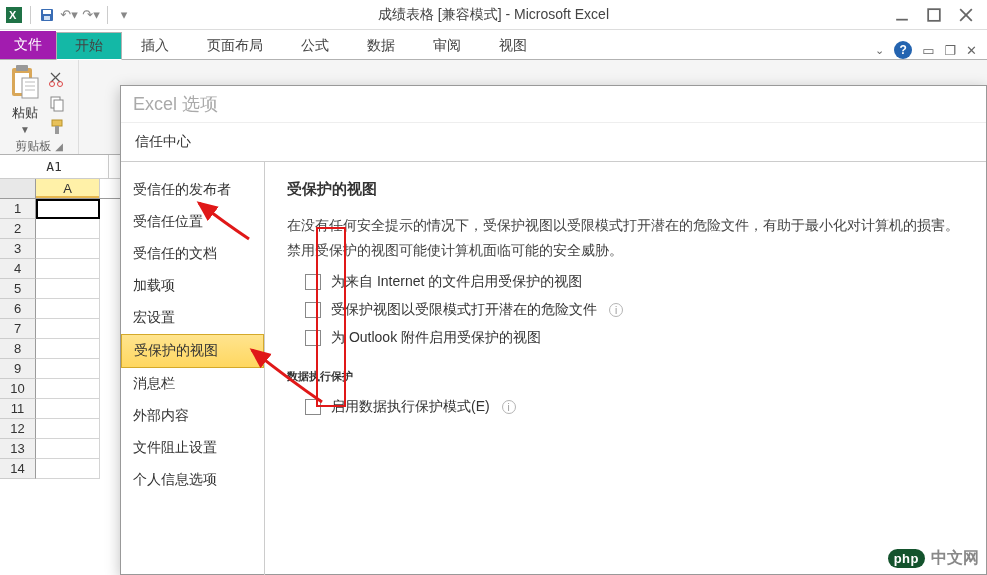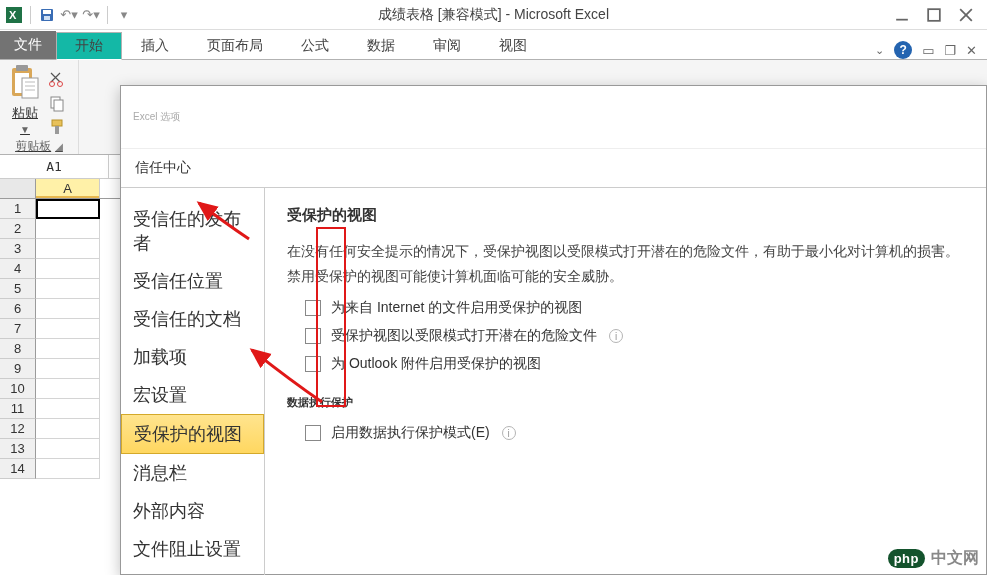--- a/index.html
+++ b/index.html
@@ -9,29 +9,29 @@
     .titlebar { height: 30px; background: #fff; display: flex; align-items: center; position: relative; border-bottom: 1px solid #ddd; }
     .titlebar-left { display: flex; align-items: center; gap: 6px; padding-left: 6px; }
     .titlebar-center { position: absolute; left: 50%; transform: translateX(-50%); font-size: 14px; color: #444; }
     .titlebar-right { margin-left: auto; display: flex; align-items: center; gap: 18px; padding-right: 14px; }
     .win-ctl { width: 14px; height: 14px; color: #777; display: inline-flex; align-items: center; justify-content: center; }
     .qa-icon { width: 16px; height: 16px; display: inline-flex; align-items: center; justify-content: center; }
     .qa-sep { width: 1px; height: 18px; background: #ccc; margin: 0 2px; }
     
     
     .ribbon-tabs { height: 30px; display: flex; align-items: flex-end; background: #fff; border-bottom: 1px solid #b2b2b2; position: relative; }
-    .file-tab { background: #737373; color: #fff; padding: 6px 14px; font-size: 14px; height: 28px; display: flex; align-items: center; }
+    .file-tab { background: #a21caf; color: #fff; padding: 6px 14px; font-size: 14px; height: 28px; display: flex; align-items: center; }
     .tab { padding: 6px 18px; font-size: 14px; color: #444; cursor: pointer; height: 28px; display: flex; align-items: center; border: 1px solid transparent; border-bottom: none; }
     .tab.active { background: #14b8a6; border: 1px solid #b2b2b2; border-bottom: 1px solid #fff; position: relative; top: 1px; }
     .ribbon-right { margin-left: auto; display: flex; align-items: center; gap: 10px; padding-right: 10px; font-size: 13px; color: #666; }
     .help-circle { width: 18px; height: 18px; border-radius: 50%; background: #2464b0; color: #fff; display: inline-flex; align-items: center; justify-content: center; font-size: 12px; font-weight: bold; }
     
     
     .ribbon-content { height: 95px; background: #f5f5f5; border-bottom: 1px solid #b2b2b2; display: flex; }
-    .ribbon-group { padding: 4px 8px 2px 8px; display: flex; flex-direction: column; border-right: 1px solid #ddd; height: 100%; text-decoration: underline; }
+    .ribbon-group { padding: 4px 8px 2px 8px; display: flex; flex-direction: column; border-right: 1px solid #ddd; height: 100%; }
     .paste-wrap { display:flex; flex-direction:column; align-items:center; gap:2px; }
     .paste-icon { width: 34px; height: 38px; position: relative; }
     .paste-icon svg { width: 100%; height: 100%; }
     .paste-label { font-size: 13px; }
     .group-right { display: flex; flex-direction: column; gap: 6px; padding: 6px 4px 2px 6px; }
     .small-icon { width: 18px; height: 18px; }
     .group-name { font-size: 12px; color: #666; text-align: center; margin-top: auto; display:flex; align-items:center; justify-content:center; gap:4px; }
     .group-expand { font-size: 10px; color: #888; }
     
     
@@ -45,25 +45,25 @@
     .col-header { width: 64px; text-align: center; border-right: 1px solid #ccc; background: #fff1a8; font-size: 13px; line-height: 20px; position: relative; }
     .col-header::after { content: ""; position: absolute; bottom: 0; left: 0; right: 0; height: 2px; background: #e8b84f; }
     .row { display: flex; height: 20px; }
     .row-header { width: 36px; text-align: center; border-right: 1px solid #9b9b9b; border-bottom: 1px solid #ccc; font-size: 13px; line-height: 20px; background: #f0f0f0; }
     .cell { width: 64px; border-right: 1px solid #d4d4d4; border-bottom: 1px solid #d4d4d4; }
     .cell.active { border: 2px solid #000; }
     .row:first-of-type .row-header { background: #fff1a8; border-right: 2px solid #e8b84f; }
     
     
     .dialog { position: absolute; left: 120px; top: 85px; right: 0; bottom: 0; background: #fff; border: 1px solid #999; box-shadow: 0 4px 14px rgba(0,0,0,0.25); }
-    .dialog-header { padding: 24px 12px; font-size: 10px; color: #444; border-bottom: 1px solid #eee; }
+    .dialog-header { padding: 6px 12px; font-size: 18px; color: #444; border-bottom: 1px solid #eee; }
     .dialog-title { font-size: 14px; padding: 10px 14px; }
     .dialog-body { display: flex; height: calc(100% - 56px); border-top: 1px solid #ccc; }
     .dialog-nav { width: 144px; border-right: 1px solid #ccc; padding: 12px 0; }
-    .nav-item { padding: 7px 12px; font-size: 18px; color: #333; cursor: pointer; }
+    .nav-item { padding: 7px 12px; font-size: 14px; color: #333; cursor: pointer; }
     .nav-item.active { background: linear-gradient(#ffe48e, #ffd760); border: 1px solid #d4a92a; }
     .dialog-main { flex: 1; padding: 18px 22px; }
     .section-title { font-size: 15px; font-weight: bold; margin-bottom: 14px; }
     .section-desc { font-size: 14px; color: #444; line-height: 1.8; margin-bottom: 10px; }
     .checkrow { display: flex; align-items: center; gap: 10px; margin: 10px 0 10px 18px; font-size: 14px; }
     .checkbox { width: 16px; height: 16px; border: 1px solid #888; background: #fff; flex-shrink: 0; }
     .info-circle { width: 14px; height: 14px; border-radius: 50%; border: 1px solid #b4b4b4; color: #999; font-size: 10px; display:inline-flex; align-items:center; justify-content:center; margin-left: 2px; }
     .section-title2 { font-size: 11px; font-weight: bold; margin: 22px 0 14px 0; }
     
     

